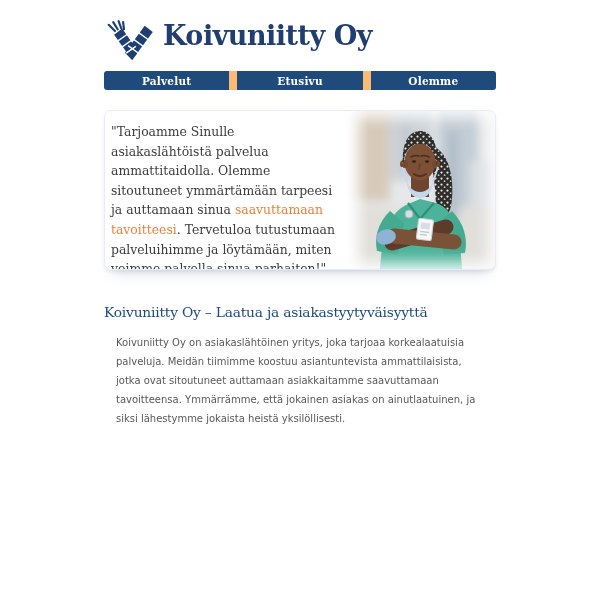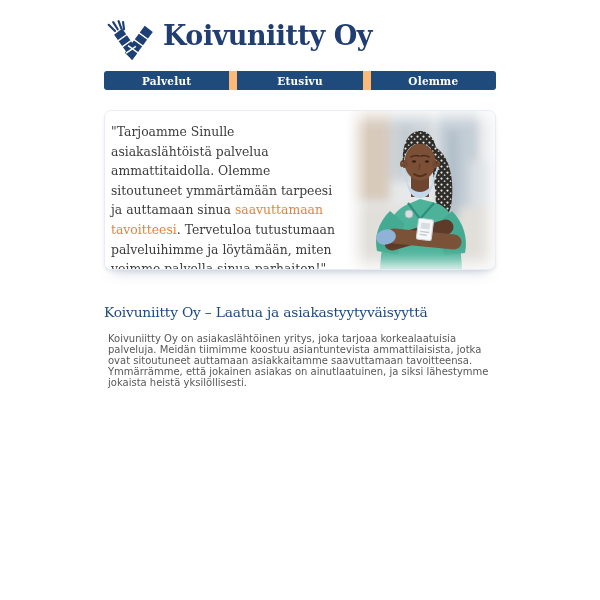--- a/index.html
+++ b/index.html
@@ -49,21 +49,21 @@
     position:absolute;inset:0;pointer-events:none;
     box-shadow:inset 0 0 14px 7px rgba(255,255,255,.85);
     background:linear-gradient(90deg,#ffffff 0%,rgba(255,255,255,0) 16%);
   }
 
   
   .section-title{
     margin:34px 0 0;font-family:"DejaVu Serif",serif;font-weight:normal;
     font-size:13.8px;color:#1e4a80;letter-spacing:-0.2px;
   }
-  .body-copy p{margin:13px 4px 0;font-size:10px;line-height:11px;color:#585858;}
+  .body-copy p{margin:13px 12px 0;font-size:10px;line-height:19px;color:#585858;}
   .body-copy p + p{margin-top:7px;}
 </style>
 </head>
 <body>
 
 <div class="page">
 
   <div class="header">
     <a class="logo" href="#">
       <span>

